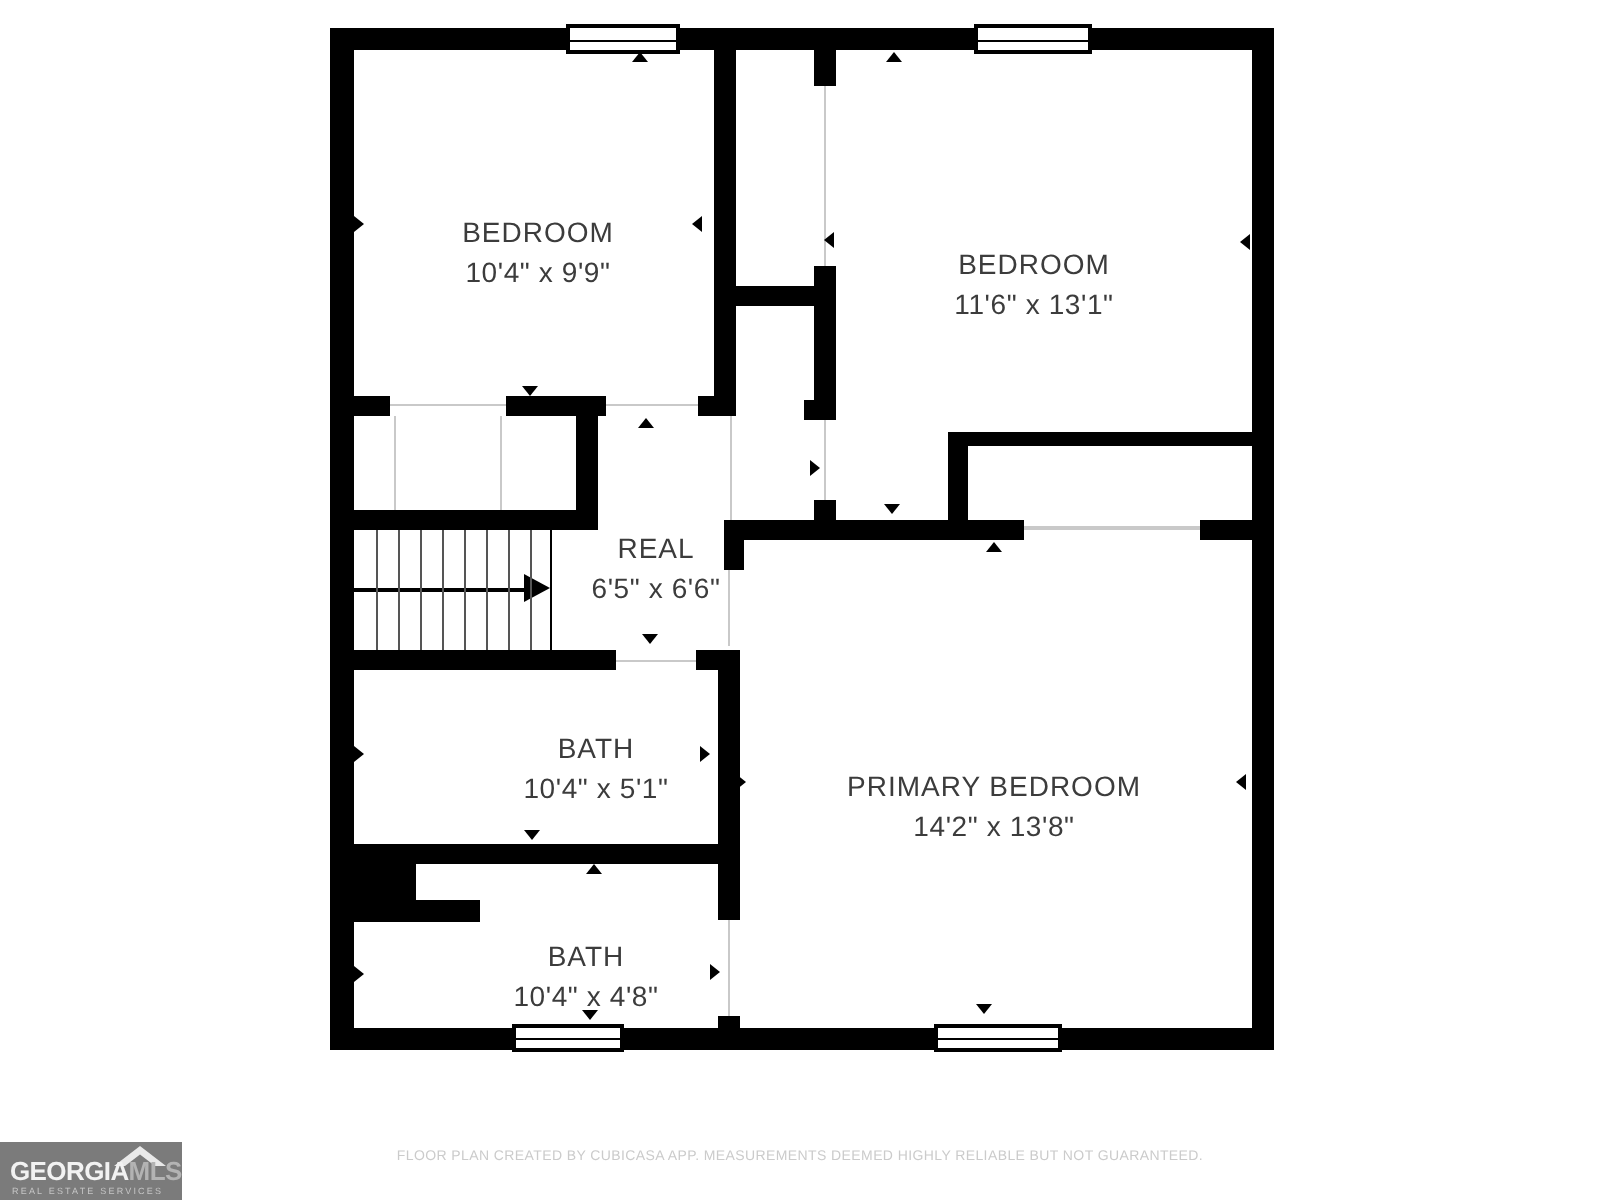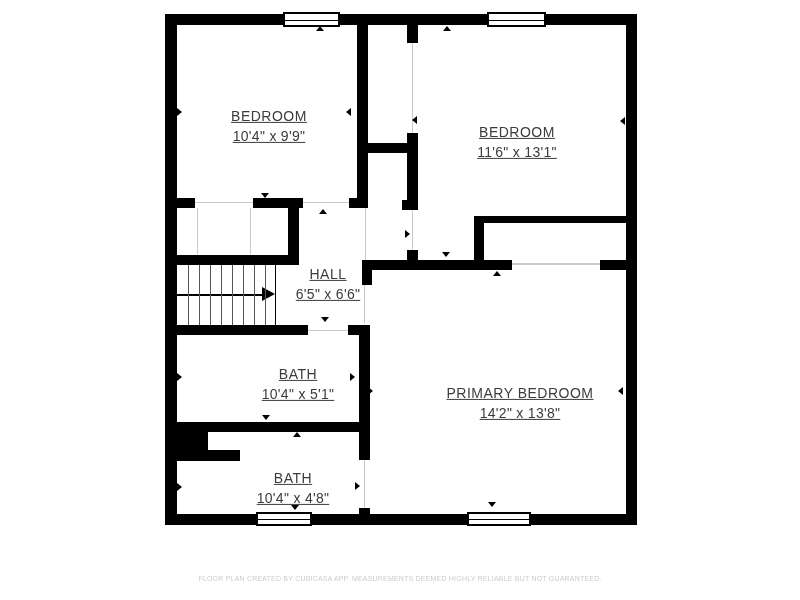--- a/index.html
+++ b/index.html
@@ -17,21 +17,21 @@
   .tick.left{border-top:4px solid transparent;border-bottom:4px solid transparent;border-right:5px solid #000;}
   .tick.right{border-top:4px solid transparent;border-bottom:4px solid transparent;border-left:5px solid #000;}
   
   .stairs{position:absolute;left:177px;top:265px;width:99px;height:60px;border-right:1px solid #000;box-sizing:border-box;}
   .tread{position:absolute;top:0;bottom:0;width:1px;background:#555;}
   .stair-line{position:absolute;left:0;top:29px;width:88px;height:1.5px;background:#000;}
   .stair-arrow{position:absolute;left:85px;top:22px;width:0;height:0;
                border-left:13px solid #000;border-top:7px solid transparent;border-bottom:7px solid transparent;}
   
   .room-label{position:absolute;transform:translate(-50%,-50%);text-align:center;
-              color:#3c3c3c;white-space:nowrap;line-height:1.15;text-decoration:underline;}
+              color:#3c3c3c;white-space:nowrap;line-height:1.15;}
   .room-name{font-size:14px;letter-spacing:.5px;}
   .room-dims{font-size:14px;margin-top:4px;letter-spacing:.3px;}
   
   .floor-label{position:absolute;left:96px;top:540px;font-size:27px;color:#141414;}
   .logo{position:absolute;left:0;top:571px;width:91px;height:29px;background:#7b7b7b;overflow:hidden;}
   .logo-line1{position:absolute;left:5px;top:8px;font-size:13px;font-weight:700;line-height:1;color:#f2f2f2;letter-spacing:-.3px;}
   .brand2{color:#b3b3b3;}
   .logo-roof{position:absolute;left:56px;top:1px;}
   .logo-line2{position:absolute;left:6px;top:22px;font-size:4.5px;letter-spacing:1.1px;color:#c6c6c6;}
   .disclaimer{position:absolute;left:0;right:0;top:575px;text-align:center;font-size:7px;
@@ -59,28 +59,28 @@
 
     <div class="room-label" style="left:269px;top:126px">
       <div class="room-name">BEDROOM</div>
       <div class="room-dims">10'4" x 9'9"</div>
     </div>
     <div class="room-label" style="left:517px;top:142px">
       <div class="room-name">BEDROOM</div>
       <div class="room-dims">11'6" x 13'1"</div>
     </div>
     <div class="room-label" style="left:328px;top:284px">
-      <div class="room-name">HALL</div>
+      <div class="room-name">REAL</div>
       <div class="room-dims">6'5" x 6'6"</div>
     </div>
     <div class="room-label" style="left:298px;top:384px">
       <div class="room-name">BATH</div>
       <div class="room-dims">10'4" x 5'1"</div>
     </div>
-    <div class="room-label" style="left:520px;top:403px">
+    <div class="room-label" style="left:497px;top:403px">
       <div class="room-name">PRIMARY BEDROOM</div>
       <div class="room-dims">14'2" x 13'8"</div>
     </div>
     <div class="room-label" style="left:293px;top:488px">
       <div class="room-name">BATH</div>
       <div class="room-dims">10'4" x 4'8"</div>
     </div>
   <div class="wall" style="left: 165px; top: 14px; width: 472px; height: 11px; background: rgb(0, 0, 0);"></div>
       <div class="wall" style="left: 165px; top: 514px; width: 472px; height: 11px; background: rgb(0, 0, 0);"></div>
       <div class="wall" style="left: 165px; top: 14px; width: 12px; height: 511px; background: rgb(0, 0, 0);"></div>
@@ -149,15 +149,22 @@
       <div class="tick right" style="left: 368px; top: 387px;"></div>
       <div class="tick left" style="left: 618px; top: 387px;"></div>
       <div class="tick right" style="left: 177px; top: 373px;"></div>
       <div class="tick right" style="left: 177px; top: 483px;"></div>
       <div class="tick right" style="left: 355px; top: 482px;"></div>
       <div class="tick down" style="left: 291px; top: 505px;"></div>
       <div class="tick down" style="left: 488px; top: 502px;"></div>
     </div>
 
 
+  <div class="logo">
+    <svg class="logo-roof" width="28" height="11" viewBox="0 0 28 11">
+      <polygon points="1,11 14,1 27,11 21.5,11 14,5.2 6.5,11" fill="#e9e9e9"></polygon>
+    </svg>
+    <div class="logo-line1"><span>GEORGIA</span><span class="brand2">MLS</span></div>
+    <div class="logo-line2">REAL ESTATE SERVICES</div>
+  </div>
 
   <div class="disclaimer">FLOOR PLAN CREATED BY CUBICASA APP. MEASUREMENTS DEEMED HIGHLY RELIABLE BUT NOT GUARANTEED.</div>
 </div>
 
 </body></html>

